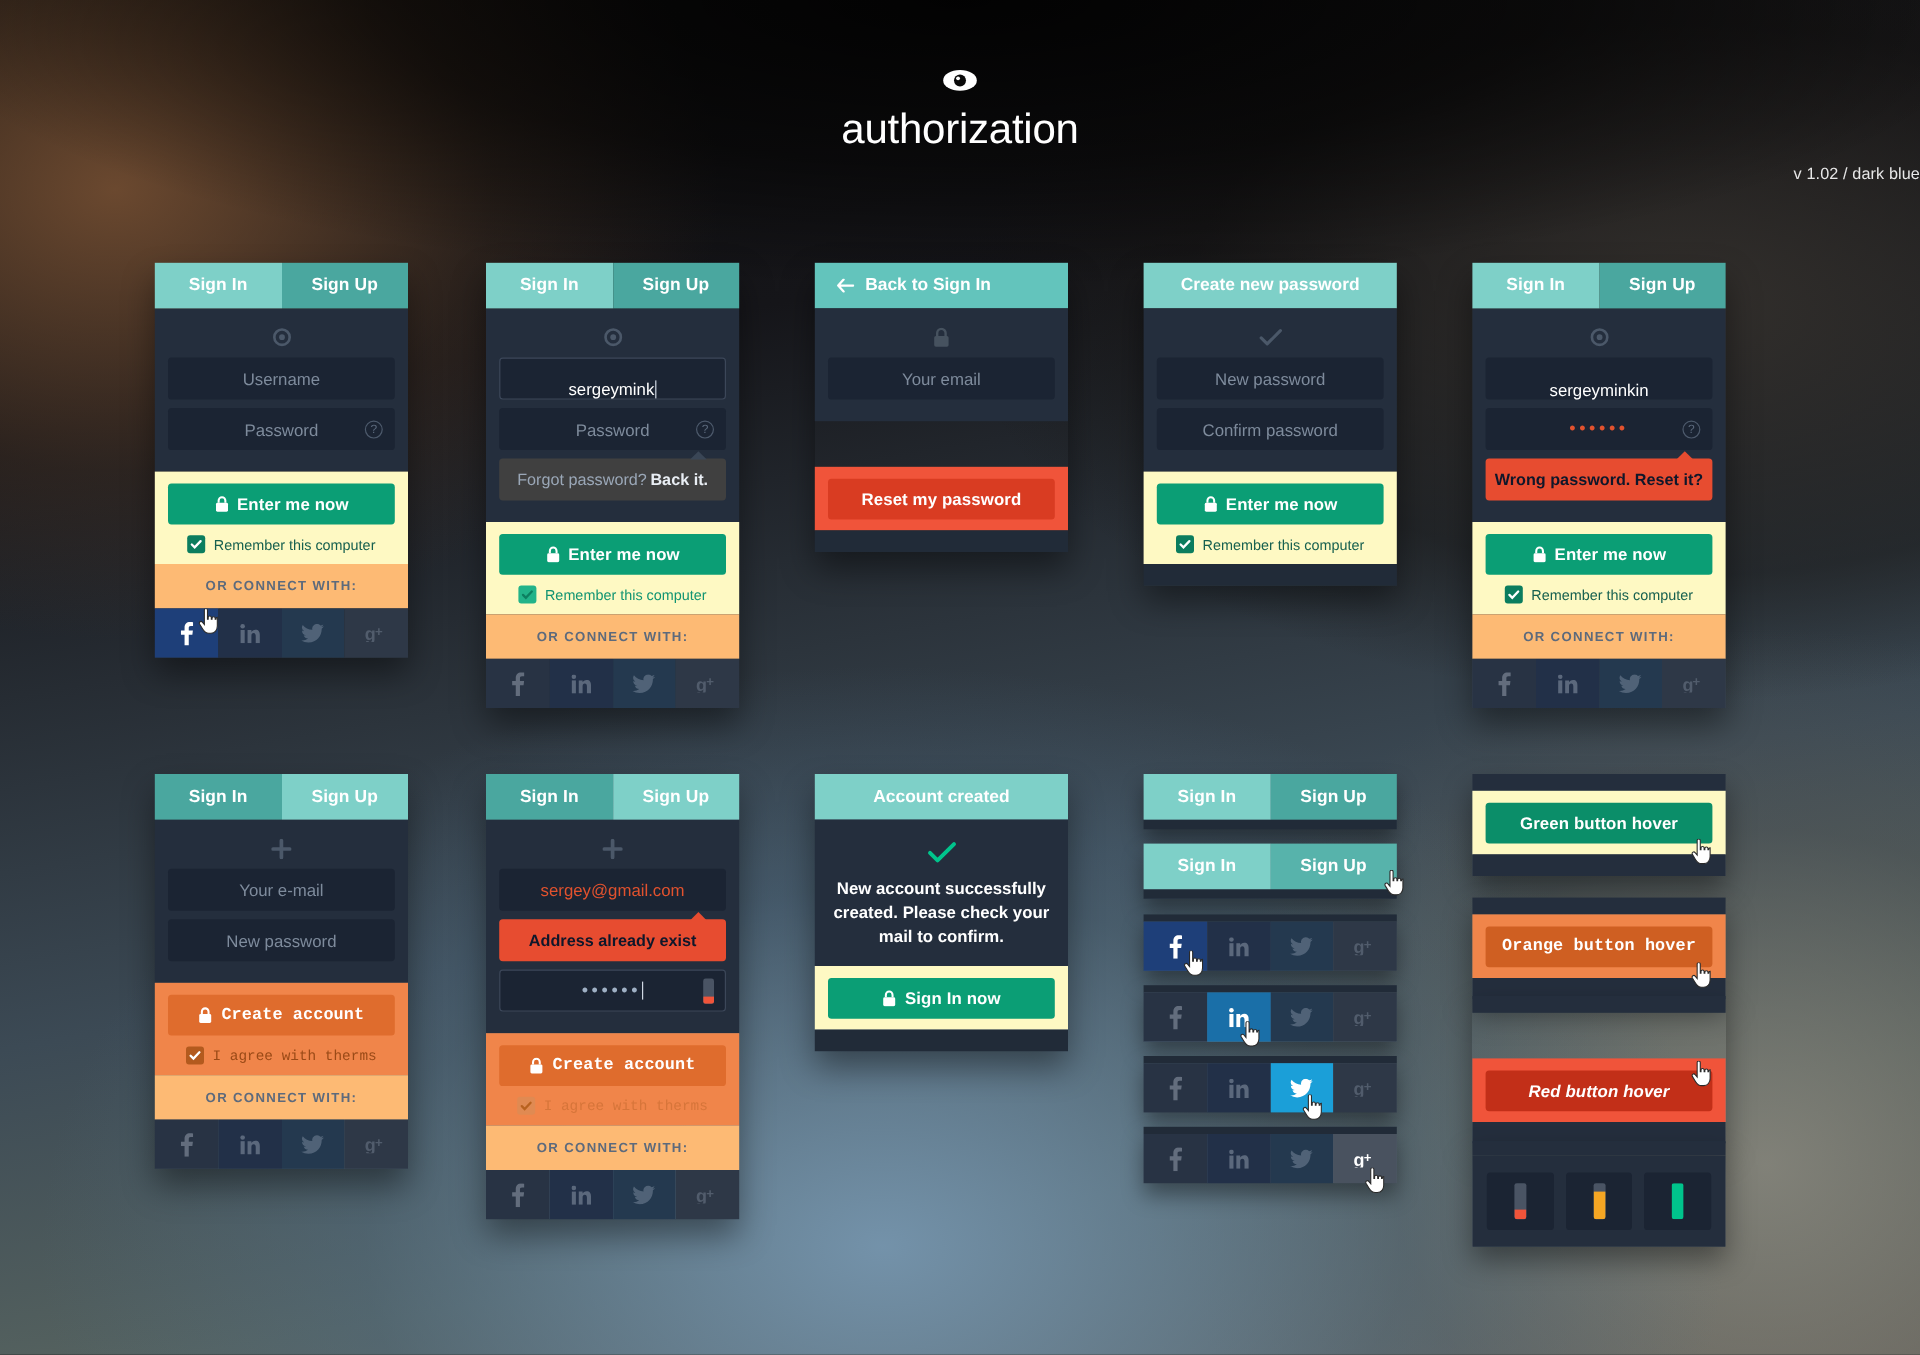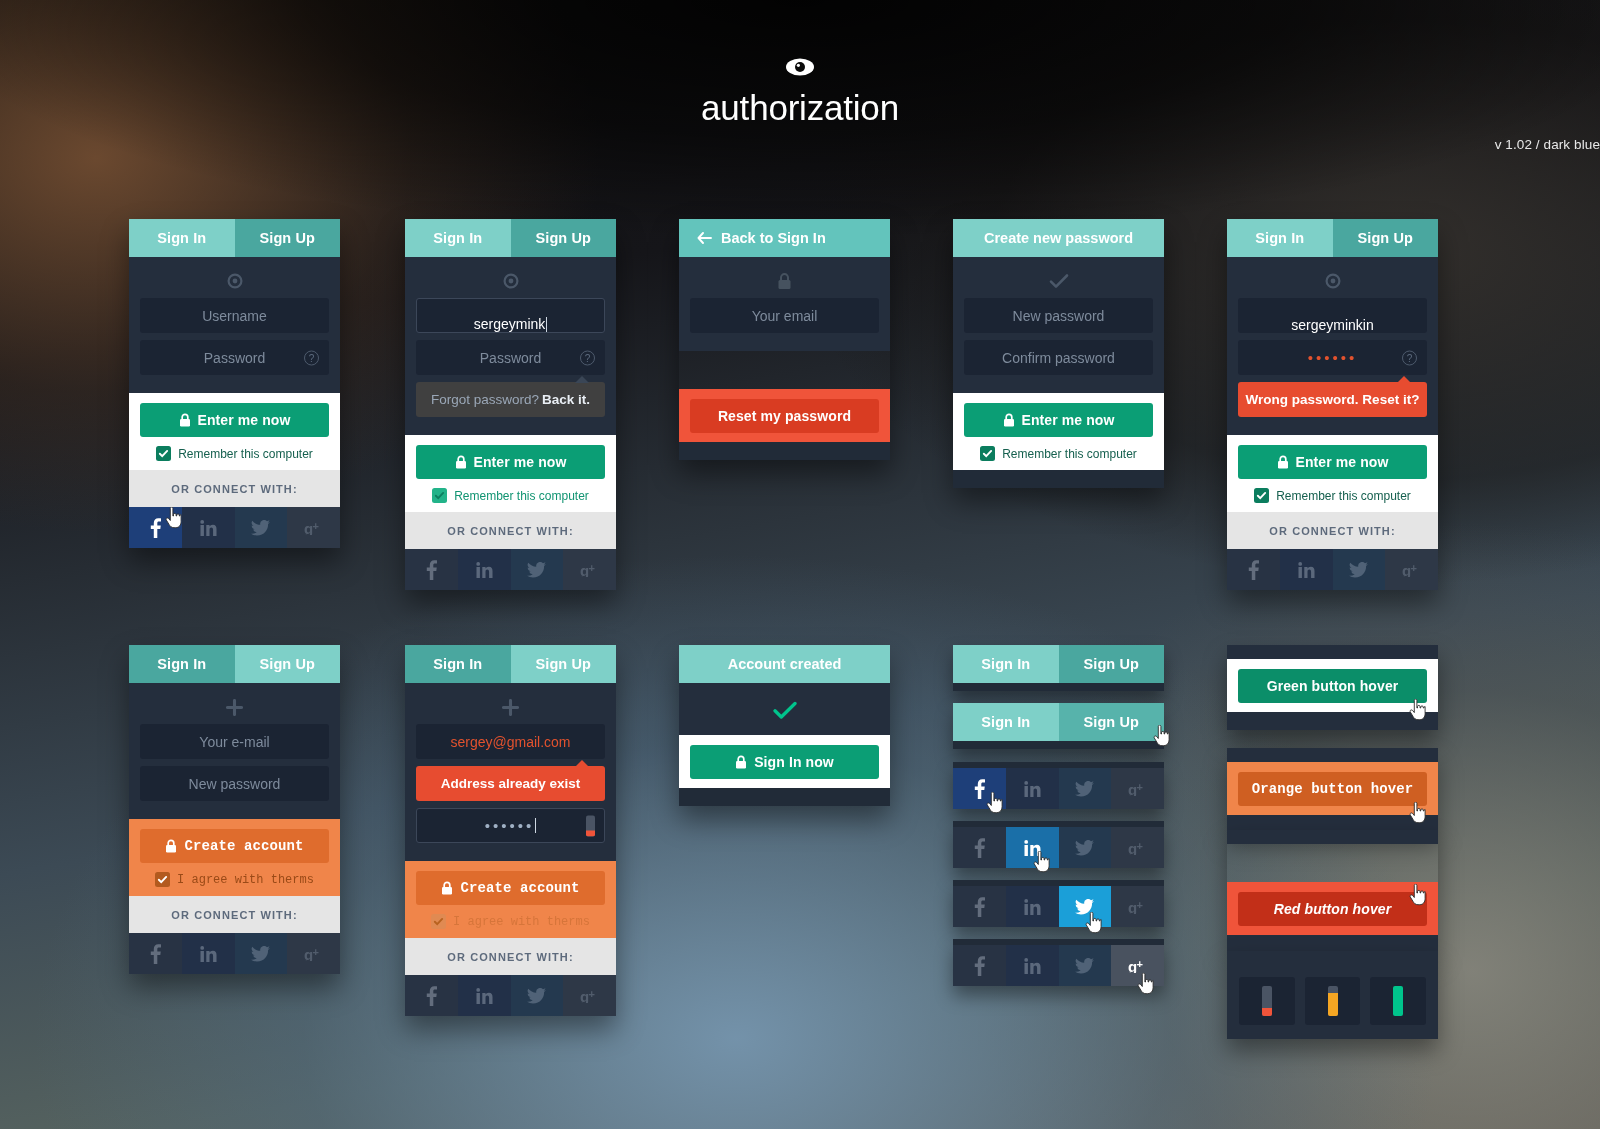--- a/index.html
+++ b/index.html
@@ -76,34 +76,34 @@
   .strength {
     position:absolute; right:9px; top:50%; transform:translateY(-50%);
     width:9px; height:21px; background:#4a5464; border-radius:2px; overflow:hidden;
     display:flex; flex-direction:column; justify-content:flex-end;
   }
   .strength i { display:block; width:100%; }
 
   .tip {
     position:relative; border-radius:3px; margin:2px 0 7px;
     height:35px; display:flex; align-items:center; justify-content:center;
-    font-size:13.5px; color:#ffffff;
+    font-size:13.5px; color:#0f172a;
   }
   .tip.grey { background:#404040; color:#9aa7b7; }
   .tip.grey b { color:#e9eef4; font-weight:700; margin-left:3px; }
   .tip.red { background:#e74c30; font-weight:700; }
   .tip .arrow {
     position:absolute; top:-6px; right:16px; width:0; height:0;
     border-left:7px solid transparent; border-right:7px solid transparent;
   }
   .tip.grey .arrow { border-bottom:7px solid #3a4656; }
   .tip.red  .arrow { border-bottom:7px solid #e74c30; }
 
   .action { padding:10px 11px 9px; }
-  .action.green  { background:#ffffff; }
+  .action.green  { background:#fef9c3; }
   .action.orange { background:#f0854a;font-family:Liberation Mono, monospace; }
   .action.red    { background:#f0543a;margin-top:38px; }
   .btn {
     height:34px; border-radius:3px; display:flex; align-items:center; justify-content:center;
     gap:7px; color:#fff; font-size:14px; font-weight:700; letter-spacing:0.1px;
   }
   .btn.green  { background:#0b9e75; }
   .btn.orange { background:#df6c2d; }
   .btn.red    { background:#d93c22; }
   .btn.greenh { background:#0b8e69; }
@@ -116,21 +116,21 @@
   .remember.orange-on  { color:#9a4a17; }
   .remember.orange-dim { color:#d6753a; }
   .cbox { width:15px; height:15px; border-radius:2.5px; display:flex; align-items:center; justify-content:center; }
   .cbox.on { background:#0b7d5e; }
   .cbox.dim { background:#22b389; }
   .cbox.orange-on  { background:#b35a1e; }
   .cbox.orange-dim { background:#e08a52; }
   .cbox svg { width:11px; height:11px; }
 
   .connect {
-    background:#e5e5e5; color:#5d6a7c; font-size:11px; letter-spacing:1.1px;
+    background:#fdba74; color:#5d6a7c; font-size:11px; letter-spacing:1.1px;
     height:37px; display:flex; align-items:center; justify-content:center; font-weight:600;
   }
   .social { display:flex; height:41px; }
   .social .s { flex:1; display:flex; align-items:center; justify-content:center; position:relative; }
   .s.fb  { background:#283344; }
   .s.li  { background:#223048; }
   .s.tw  { background:#24394f; }
   .s.gp  { background:#2e3847; }
   .s.fb.hover { background:#1e3f79; }
   .s.li.hover { background:#1a6fa8; }
@@ -589,20 +589,21 @@
   <div class="card" style="left:679px; top:645px;">
     <div class="titlebar teal">
       <span>Account created</span>
     </div>
     <div class="body" style="padding-bottom:6px;">
       <div class="glyph" style="margin:6px 0 8px;">
         <svg width="24" height="19" viewBox="0 0 24 19">
             <path d="M2 9.8l6.3 6.2L22 2.5" fill="none" stroke="#00c48c" stroke-width="3.3" stroke-linecap="round" stroke-linejoin="round"></path>
           </svg>
       </div>
+      <div class="msg">New account successfully created. Please check your mail to confirm.</div>
     </div>
     <div class="action green">
       <div class="btn green">
         <svg width="12" height="14" viewBox="0 0 12 14">
             <rect x="1" y="6" width="10" height="7.5" rx="1.2" fill="#fff"></rect>
             <path d="M3.2 6V4.1a2.8 2.8 0 0 1 5.6 0V6" fill="none" stroke="#fff" stroke-width="1.7"></path>
           </svg>
         <span>Sign In now</span>
       </div>
     </div>

